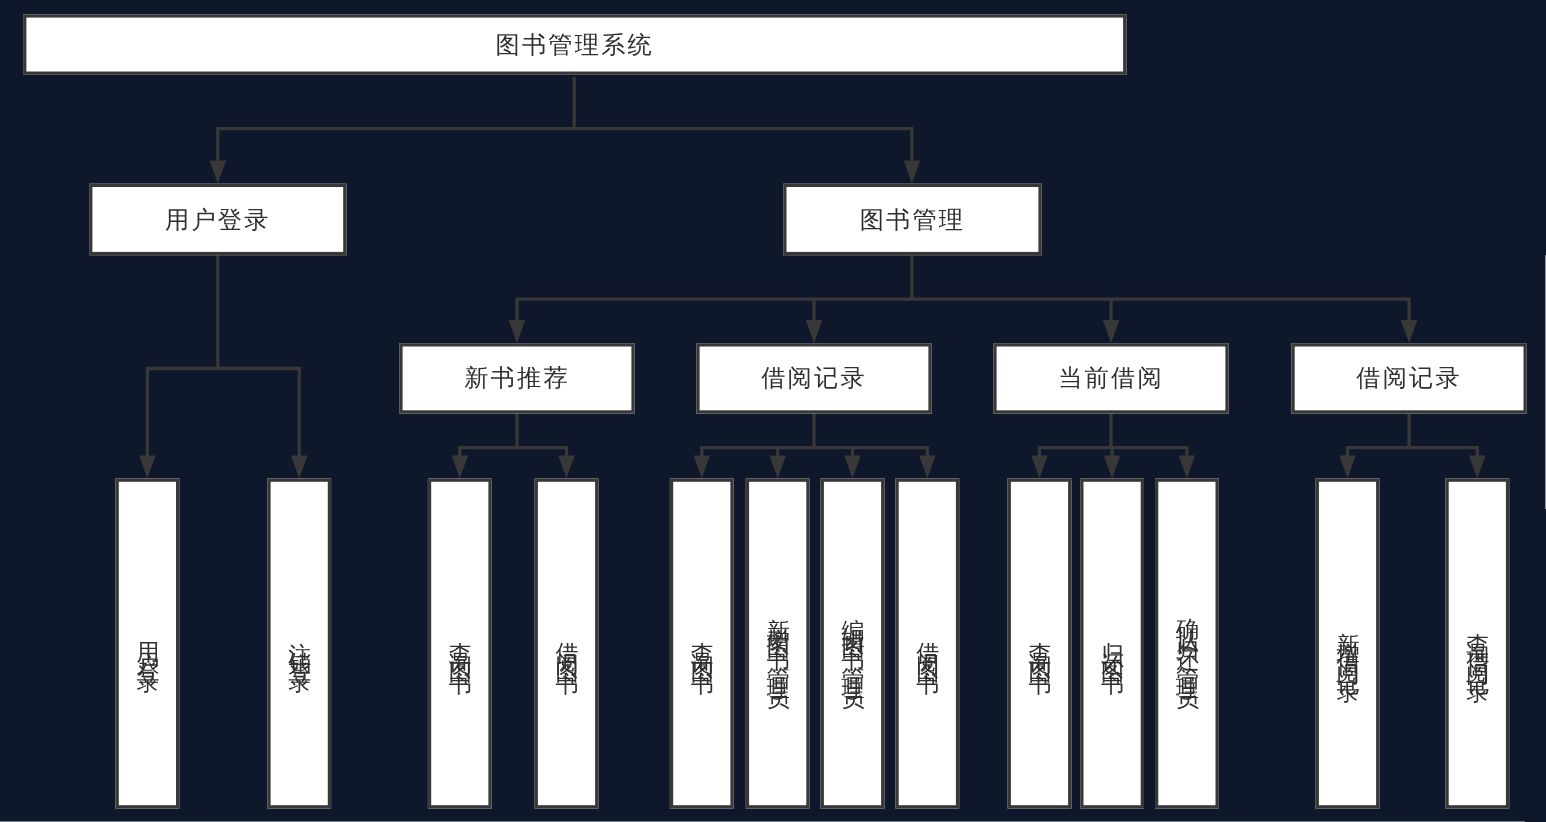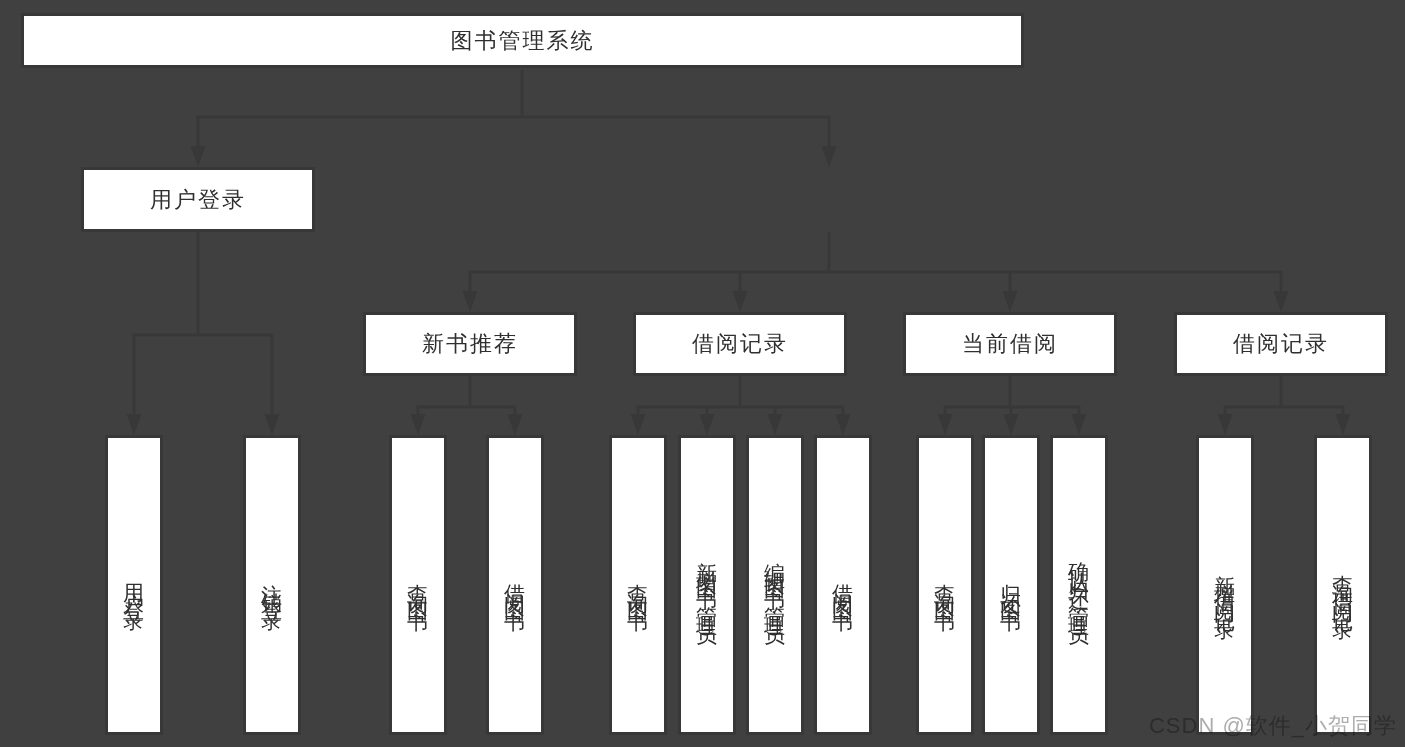--- a/index.html
+++ b/index.html
@@ -1,19 +1,19 @@
 <!DOCTYPE html>
 <html><head>
 <meta charset="utf-8">
 <style>
   html,body{margin:0;padding:0;background:#ffffff;}
   .canvas{
     position:relative;
     width:1405px;height:747px;
-    background:#404040;
+    background:#0f172a;
     font-family:"Liberation Sans", sans-serif;
     overflow:hidden;
   }
   svg.wires{position:absolute;left:0;top:0;z-index:1;}
   .node{
     position:absolute;
     box-sizing:border-box;
     border:3px solid #383838;
     background:#ffffff;
     display:flex;align-items:center;justify-content:center;
@@ -60,20 +60,21 @@
       <path d="M1010 376 V408.5 M943.5 407 H1080.5 M945 407 V419 M1011 407 V419 M1079 407 V419"></path>
 
       <path d="M1281 376 V408.5 M1223.5 407 H1344.5 M1225 407 V419 M1343 407 V419"></path>
     </g>
     <path id="arrowheads" fill="#383838" stroke="none" d="M190.5 146 L205.5 146 L198 167 Z M821.5 146 L836.5 146 L829 167 Z M462.5 291 L477.5 291 L470 312 Z M732.5 291 L747.5 291 L740 312 Z M1002.5 291 L1017.5 291 L1010 312 Z M1273.5 291 L1288.5 291 L1281 312 Z M126.5 414 L141.5 414 L134 435 Z M264.5 414 L279.5 414 L272 435 Z M410.5 414 L425.5 414 L418 435 Z M507.5 414 L522.5 414 L515 435 Z M630.5 414 L645.5 414 L638 435 Z M699.5 414 L714.5 414 L707 435 Z M767.5 414 L782.5 414 L775 435 Z M835.5 414 L850.5 414 L843 435 Z M937.5 414 L952.5 414 L945 435 Z M1003.5 414 L1018.5 414 L1011 435 Z M1071.5 414 L1086.5 414 L1079 435 Z M1217.5 414 L1232.5 414 L1225 435 Z M1335.5 414 L1350.5 414 L1343 435 Z"></path>
   </svg>
 
   <div class="node hbox" style="left:21px;top:13px;width:1003px;height:55px;">图书管理系统</div>
 
   <div class="node hbox" style="left:81px;top:167px;width:234px;height:65px;">用户登录</div>
+  <div class="node hbox" style="left:712px;top:167px;width:235px;height:65px;">图书管理</div>
 
   <div class="node hbox" style="left:363px;top:312px;width:214px;height:64px;">新书推荐</div>
   <div class="node hbox" style="left:633px;top:312px;width:214px;height:64px;">借阅记录</div>
   <div class="node hbox" style="left:1174px;top:312px;width:214px;height:64px;">借阅记录</div>
   <div class="node hbox" style="left:903px;top:312px;width:214px;height:64px;">当前借阅</div>
 
   <div class="node vbox" style="left:105px;top:435px;width:58px;height:300px;">用户登录</div>
   <div class="node vbox" style="left:243px;top:435px;width:58px;height:300px;">注销登录</div>
 
   <div class="node vbox" style="left:389px;top:435px;width:58px;height:300px;">查询图书</div>
@@ -84,14 +85,13 @@
   <div class="node vbox" style="left:746px;top:435px;width:58px;height:300px;">编辑图书（管理员）</div>
   <div class="node vbox" style="left:814px;top:435px;width:58px;height:300px;">借阅图书</div>
 
   <div class="node vbox" style="left:916px;top:435px;width:58px;height:300px;">查询图书</div>
   <div class="node vbox" style="left:982px;top:435px;width:58px;height:300px;">归还图书</div>
   <div class="node vbox" style="left:1050px;top:435px;width:58px;height:300px;">确认归还（管理员）</div>
 
   <div class="node vbox" style="left:1196px;top:435px;width:58px;height:300px;">新增借阅记录</div>
   <div class="node vbox" style="left:1314px;top:435px;width:58px;height:300px;">查询借阅记录</div>
 
-  <div class="watermark">CSDN @软件_小贺同学</div>
 </div>
 
 </body></html>

